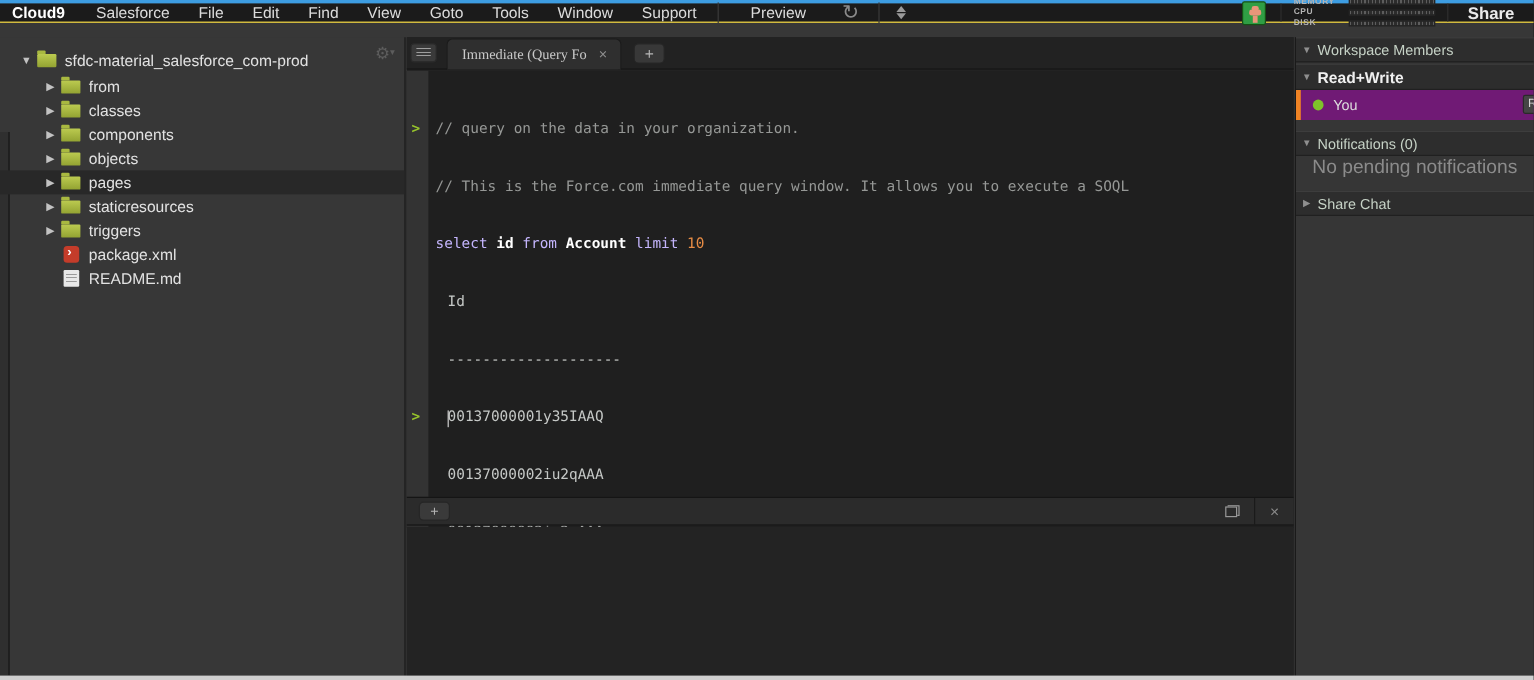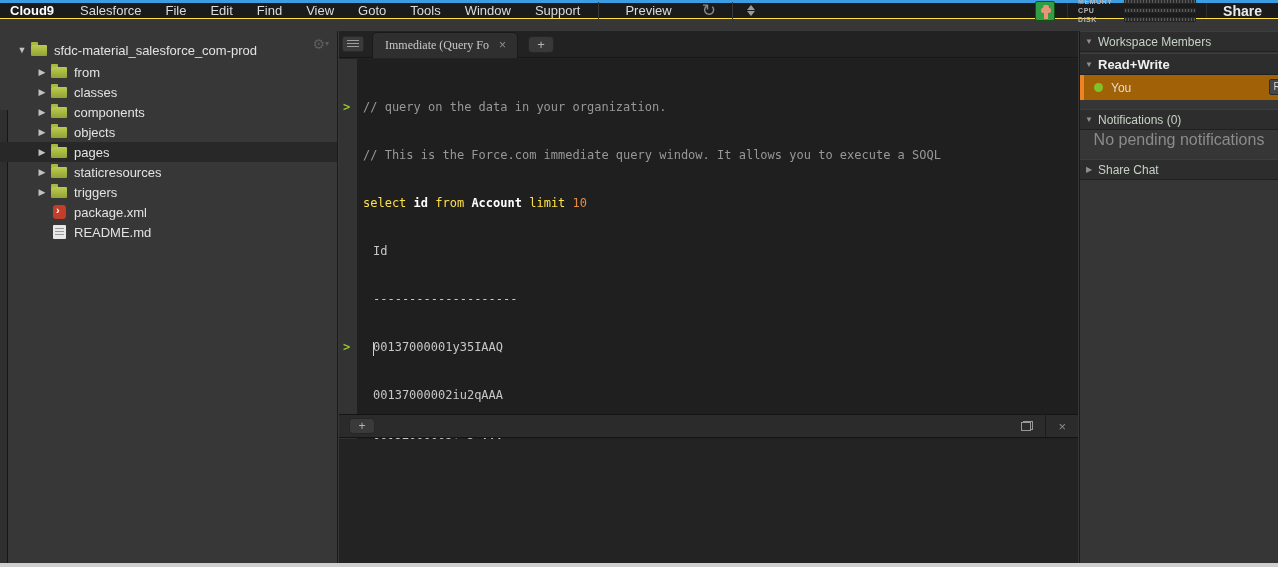--- a/index.html
+++ b/index.html
@@ -75,21 +75,21 @@
                 color:#b5b5b5; font-size:13px; text-align:center; line-height:15px; margin-left:10px; }
 
   .editor-body { position:absolute; left:0; top:28px; width:100%; height:381px; background:#1f1f1f; }
   .gutter { position:absolute; left:0; top:0; width:18px; height:100%; background:#333; }
   .prompt { position:absolute; left:4px; color:#97c42c; font-weight:bold;
             font-family:"DejaVu Sans Mono",monospace; font-size:12px; }
   .code { position:absolute; left:18px; top:8px; right:10px; font-family:"DejaVu Sans Mono",monospace;
           font-size:12px; line-height:16px; color:#c5c8c6; white-space:pre; padding-left:6px; }
   .code .line { height:16px; }
   .comment { color:#969896; }
-  .kw { color:#fde047; }
+  .kw { color:#c4b5fd; }
   .ident { color:#ffffff; font-weight:bold; }
   .num { color:#e78c45; }
   .result { padding-left:10px; }
   .cursor { position:absolute; left:34px; top:283px; width:1px; height:14px; background:#cfcfcf; }
   .watermark { position:absolute; right:34px; bottom:8px; color:#6f6f6f; font-size:12px; }
 
   .console-strip { position:absolute; left:0; top:383px; width:100%; height:24px; background:#2b2b2b;
                    border-top:1px solid #151515; border-bottom:1px solid #151515;
                    display:flex; align-items:center; }
   .console-add { width:26px; height:16px; background:#3a3a3a; border:1px solid #262626; border-radius:4px;
@@ -103,21 +103,21 @@
   .console-body { position:absolute; left:0; top:408px; width:100%; bottom:0; background:#232323; }
 
   
   .sidebar { position:absolute; left:1079px; top:31px; width:199px; bottom:4px; background:#363636;
              border-left:1px solid #1a1a1a; font-size:12px; }
   .side-header { position:absolute; left:0; width:100%; height:21px; background:#2d2d2d;
                  border-top:1px solid #3d3d3d; border-bottom:1px solid #202020;
                  display:flex; align-items:center; color:#c6d2c6; }
   .side-header .tri { color:#8f8f8f; font-size:8px; width:18px; text-align:center; }
   .side-header.bold { color:#f0f0f0; font-weight:bold; font-size:13px; height:22px; }
-  .you-row { position:absolute; left:0; top:44px; width:100%; height:25px; background:#a16207;
+  .you-row { position:absolute; left:0; top:44px; width:100%; height:25px; background:#701a75;
              display:flex; align-items:center; color:#dedede; overflow:hidden; }
   .you-bar { position:absolute; left:0; top:0; width:4px; height:100%; background:#ef8324; }
   .member-dot { width:9px; height:9px; border-radius:50%; background:#7ec32a; margin:0 8px 0 14px; flex:none; }
   .you-badge { position:absolute; right:-7px; top:4px; width:16px; height:16px; background:#454545;
                border:1px solid #2a2a2a; border-radius:2px; color:#d8d8d8; font-size:10px;
                text-align:center; line-height:14px; }
   .no-notif { position:absolute; left:0; top:100px; width:100%; text-align:center; color:#8b8b8b; font-size:16px; }
 
   .bottom-strip { position:absolute; left:0; bottom:0; width:100%; height:4px; background:#cfcfcf; }
 </style>

